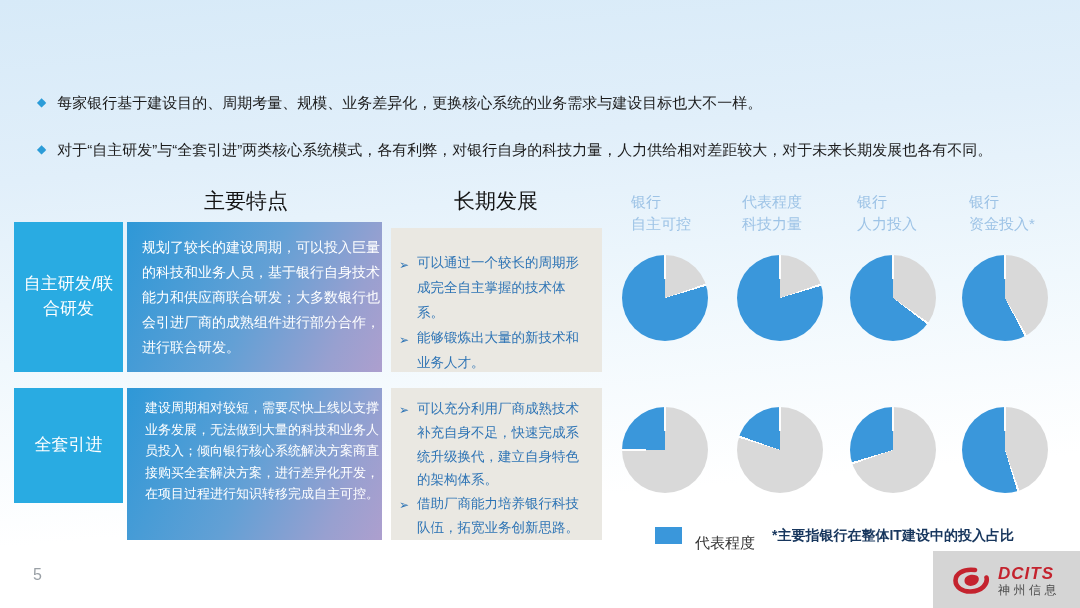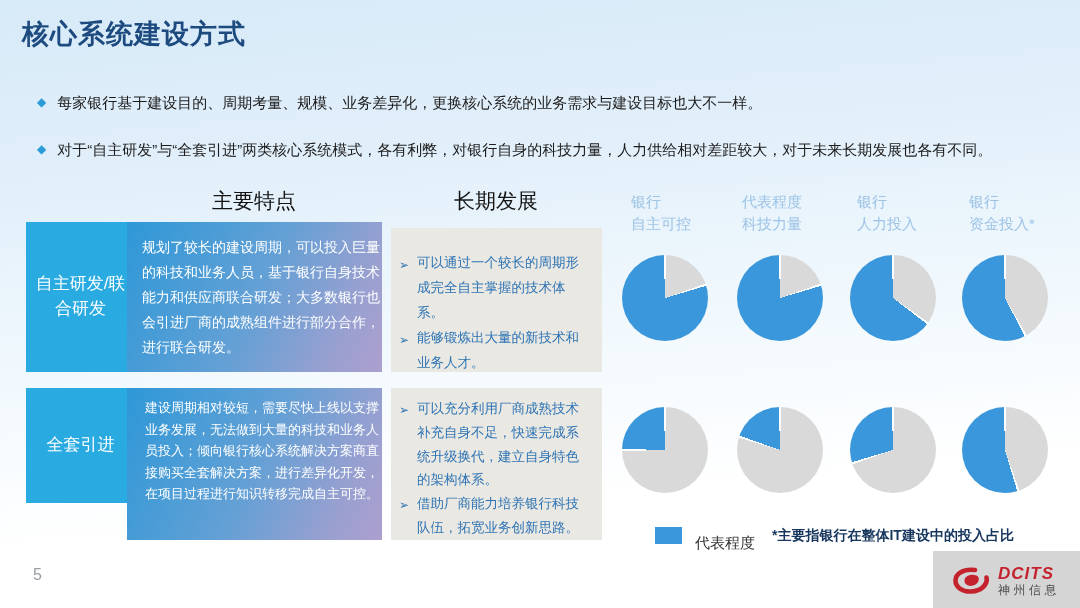--- a/index.html
+++ b/index.html
@@ -15,31 +15,31 @@
   .bullet{
     position:absolute;left:37px;right:24px;display:flex;gap:11px;
     font-size:15px;color:#1c1c1c;line-height:1.4;
   }
   .bullet .diamond{color:#2b9cd8;font-size:12px;margin-top:2px;}
   .b1{top:92px;} .b2{top:139px;}
 
   .col-header{
     position:absolute;top:187px;font-size:21px;color:#141414;text-align:center;
   }
-  .hdr-features{left:126px;width:256px;}
+  .hdr-features{left:118px;width:256px;}
   .hdr-longterm{left:390px;width:212px;}
 
   .pie-header{
     position:absolute;top:191px;font-size:15px;color:#9dc3e6;line-height:1.45;white-space:nowrap;
   }
 
   .row-label{
     position:absolute;left:14px;width:109px;background:#29abe2;color:#fff;
     display:flex;align-items:center;justify-content:center;text-align:center;
-    font-size:17px;line-height:1.45;padding:0 8px;box-sizing:border-box;margin-left:12px;
+    font-size:17px;line-height:1.45;padding:0 8px;box-sizing:border-box;
   }
   .row1-label{top:222px;height:150px;}
   .row2-label{top:388px;height:115px;}
 
   .features-box{
     position:absolute;left:127px;width:255px;color:#fff;box-sizing:border-box;
     background:linear-gradient(115deg,#2e98d7 0%,#63a0d5 50%,#98a0d0 82%,#ad9fce 100%);
     font-size:14px;padding:13px 0 0 15px;
   }
   .row1-features{top:222px;height:150px;line-height:1.78;}
@@ -68,21 +68,20 @@
   }
   .logo-text{display:flex;flex-direction:column;line-height:1.15;}
   .logo-brand{color:#c4232e;font-weight:bold;font-style:italic;font-size:17px;letter-spacing:1px;}
   .logo-brand-cn{color:#4d4d4d;font-size:12px;letter-spacing:3.5px;}
 </style>
 </head>
 <body>
 
 <div id="slide">
 
-  <div class="title">核心系统建设方式</div>
 
   <div class="bullet b1">
     <span class="diamond">◆</span>
     <span>每家银行基于建设目的、周期考量、规模、业务差异化，更换核心系统的业务需求与建设目标也大不一样。</span>
   </div>
   <div class="bullet b2">
     <span class="diamond">◆</span>
     <span>对于“自主研发”与“全套引进”两类核心系统模式，各有利弊，对银行自身的科技力量，人力供给相对差距较大，对于未来长期发展也各有不同。</span>
   </div>
 

